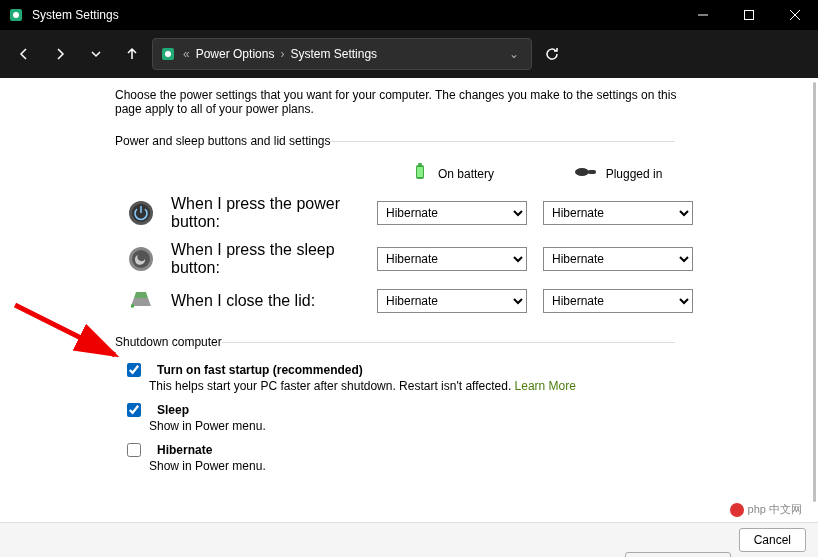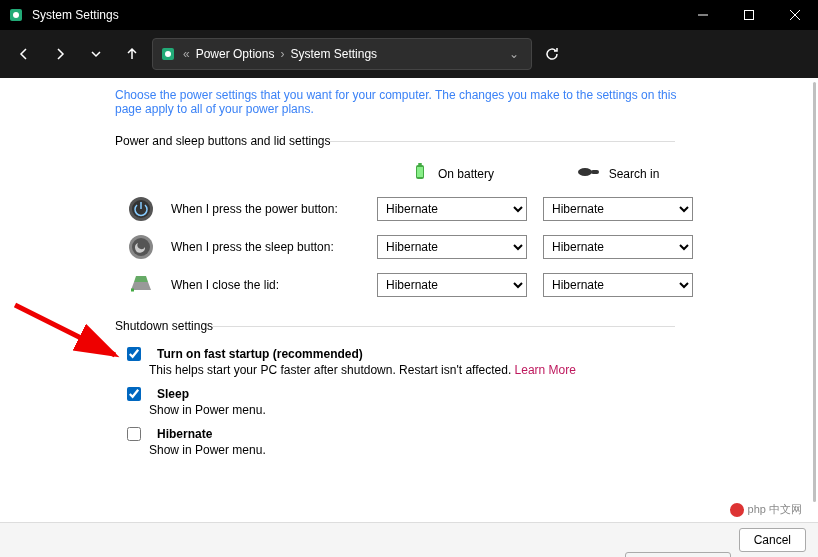--- a/index.html
+++ b/index.html
@@ -15,41 +15,41 @@
     .addrbar { flex: 0 0 380px; height: 32px; background: #2d2d2d; border: 1px solid #444; border-radius: 4px; display: flex; align-items: center; padding: 0 6px; color: #fff; font-size: 12px; gap: 4px; }
     .addrbar .addricon { width: 18px; height: 18px; display: flex; align-items: center; justify-content: center; }
     .addrbar .crumb { cursor: pointer; }
     .addrbar .sep { color: #aaa; padding: 0 2px; }
     .addrbar .addrspacer { flex: 1; }
     .searchbox { flex: 1; height: 32px; background: #2d2d2d; border: 1px solid #444; border-radius: 4px; display: flex; align-items: center; padding: 0 10px; color: #888; font-size: 12px; margin-left: 6px; }
     .searchbox input { background: transparent; border: none; outline: none; color: #fff; flex: 1; font-size: 12px; }
     .searchbox input::placeholder { color: #888; }
     
     .content { position: absolute; top: 78px; left: 0; right: 0; bottom: 35px; padding: 10px 0 10px 115px; overflow: auto; }
-    .desc { font-size: 12px; color: #3b82f6; margin-bottom: 18px; max-width: 580px; }
+    .desc { font-size: 12px; color: #000000; margin-bottom: 18px; max-width: 580px; }
     
     .section-header { display: flex; align-items: center; gap: 12px; margin-bottom: 14px; }
     .section-header .shtext { font-size: 12px; color: #000; white-space: nowrap; }
     .section-header .shline { flex: 1; height: 1px; background: #ddd; }
     .section-header-inner { max-width: 560px; display: flex; align-items: center; flex: 1; }
     
     .grid { display: grid; grid-template-columns: 28px 190px 150px 150px; gap: 10px 16px; align-items: center; margin-bottom: 20px; margin-left: 12px; }
     .grid .colhead { display: flex; align-items: center; justify-content: center; gap: 8px; font-size: 12px; }
     .rowicon { width: 28px; height: 28px; display: flex; align-items: center; justify-content: center; }
-    .rowlabel { font-size: 12px; }
+    .rowlabel { font-size: 16px; }
     
     select.combo { height: 24px; font-size: 12px; padding: 0 4px; border: 1px solid #888; background: #fff; width: 150px; }
     
     .shutdown-list { margin-left: 12px; }
     .sditem { margin-bottom: 10px; }
     .sdtop { display: flex; align-items: center; gap: 16px; }
     .sdtop input[type=checkbox] { width: 14px; height: 14px; accent-color: #0067c0; }
     .sdtop .sdlabel { font-size: 12px; font-weight: 600; }
     .sdsub { font-size: 12px; margin-left: 22px; margin-top: 2px; }
-    .sdsub a { color: #be185d; text-decoration: none; }
+    .sdsub a { color: #4d7c0f; text-decoration: none; }
     
     .footer { position: absolute; bottom: 0; left: 0; right: 0; height: 35px; background: #f5f5f5; border-top: 1px solid #ddd; display: flex; align-items: center; justify-content: flex-end; gap: 8px; padding-right: 12px; }
     .footer button { height: 24px; padding: 0 14px; font-size: 12px; border: 1px solid #aaa; background: #fff; border-radius: 3px; }
     .footer button:disabled { color: #999; background: #f5f5f5; margin-top: 48px; }
     
     .scrollbar-indicator { position: absolute; right: 2px; top: 82px; width: 3px; height: 420px; background: #c0c0c0; border-radius: 2px; }
     
     .arrow-annotation { position: absolute; top: 300px; left: 10px; pointer-events: none; }
     
     .watermark { position: absolute; right: 10px; bottom: 38px; font-size: 11px; color: #888; background: rgba(255,255,255,0.8); padding: 2px 6px; border-radius: 6px; display: flex; align-items: flex-end; gap: 4px; }
@@ -148,21 +148,21 @@
             <rect x="8" y="1" width="4" height="2" rx="1" fill="#4a4"></rect>
             <rect x="7" y="5" width="6" height="10" fill="#8e8"></rect>
           </svg></span>
       <span>On battery</span>
     </div>
     <div class="colhead">
       <span><svg width="24" height="16" viewBox="0 0 24 16">
             <ellipse cx="8" cy="8" rx="7" ry="4" fill="#333"></ellipse>
             <rect x="14" y="6" width="8" height="4" rx="2" fill="#333"></rect>
           </svg></span>
-      <span>Search in</span>
+      <span>Plugged in</span>
     </div>
 
     <div class="rowicon">
         <svg width="26" height="26" viewBox="0 0 26 26">
           <circle cx="13" cy="13" r="12" fill="#555"></circle>
           <circle cx="13" cy="13" r="9" fill="#333"></circle>
           <path d="M13 6 L13 13 M9 9 A6 6 0 1 0 17 9" fill="none" stroke="#8cf" stroke-width="1.5"></path>
         </svg>
       </div>
     <div class="rowlabel">When I press the power button:</div>
@@ -187,21 +187,21 @@
           <path d="M6 18 L3 18" stroke="#4a4" stroke-width="3"></path>
         </svg>
       </div>
     <div class="rowlabel">When I close the lid:</div>
     <select class="combo"><option>Hibernate</option></select>
     <select class="combo"><option>Hibernate</option></select>
   </div>
 
   <div class="section-header">
     <div class="section-header-inner">
-      <span class="shtext">Shutdown settings</span>
+      <span class="shtext">Shutdown computer</span>
       <span class="shline"></span>
     </div>
   </div>
 
   <div class="shutdown-list">
     <div class="sditem">
       <div class="sdtop">
         <input type="checkbox" checked="" style="">
         <span class="sdlabel">Turn on fast startup (recommended)</span>
       </div>

